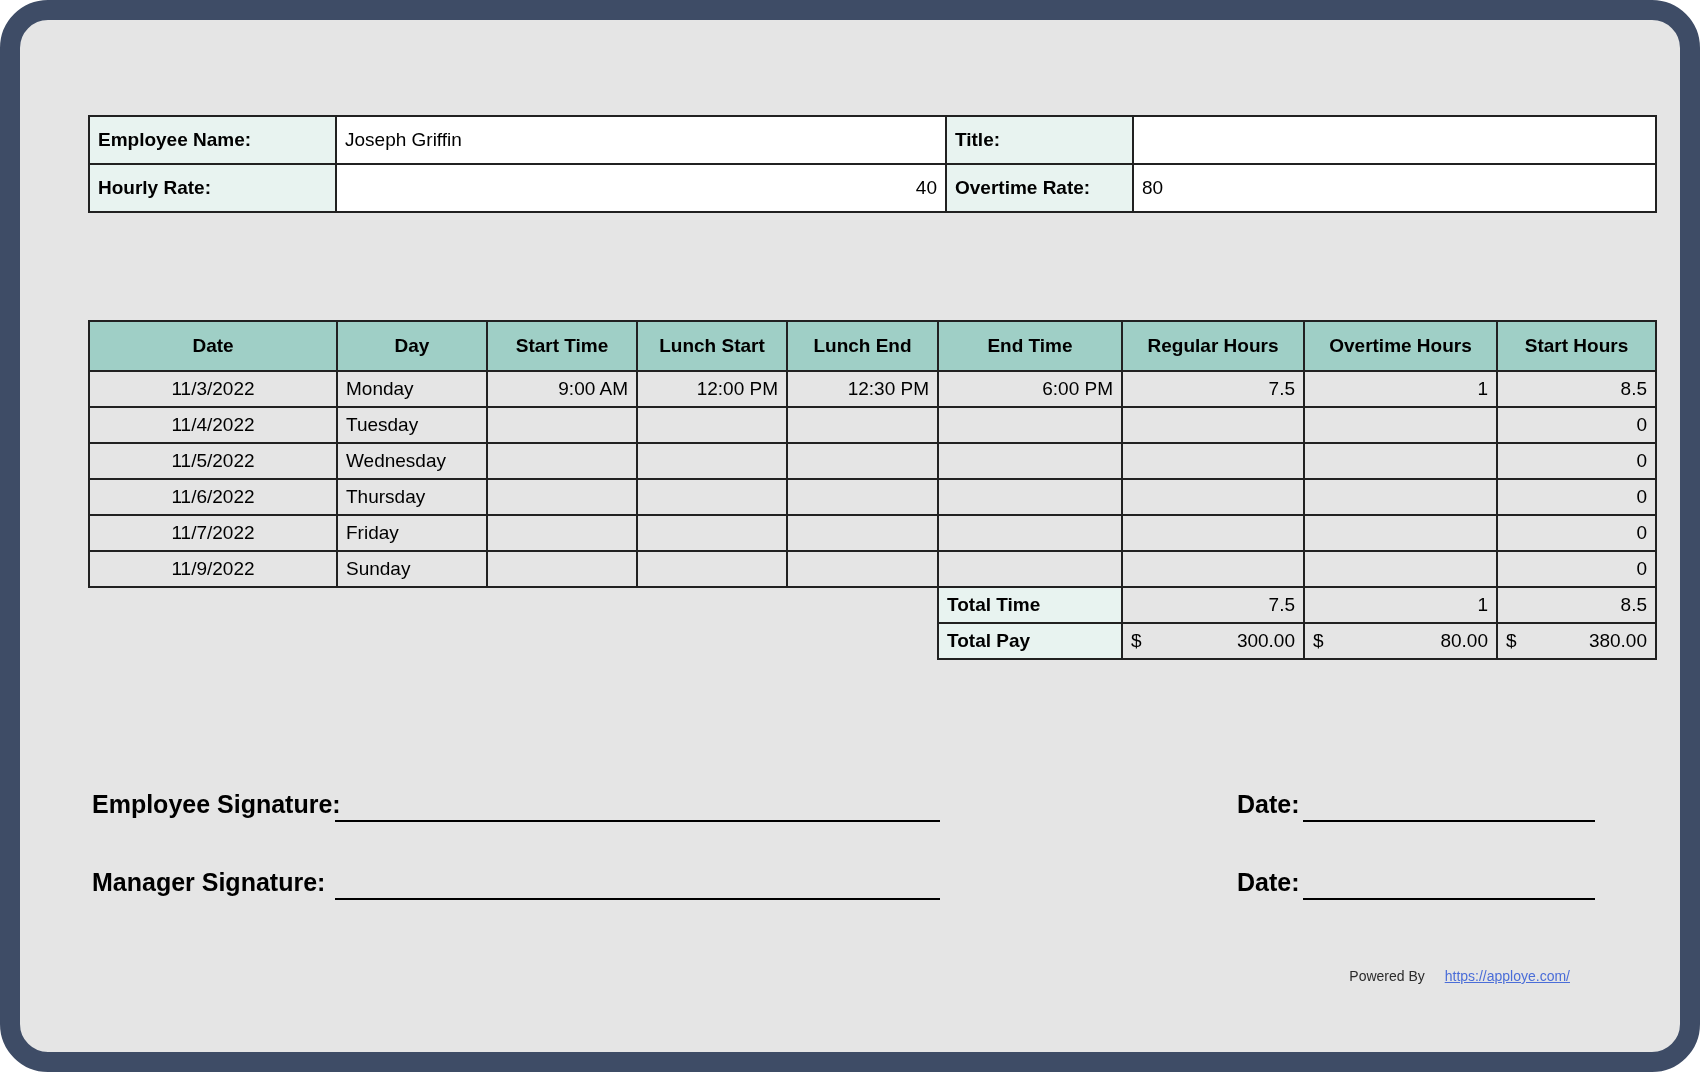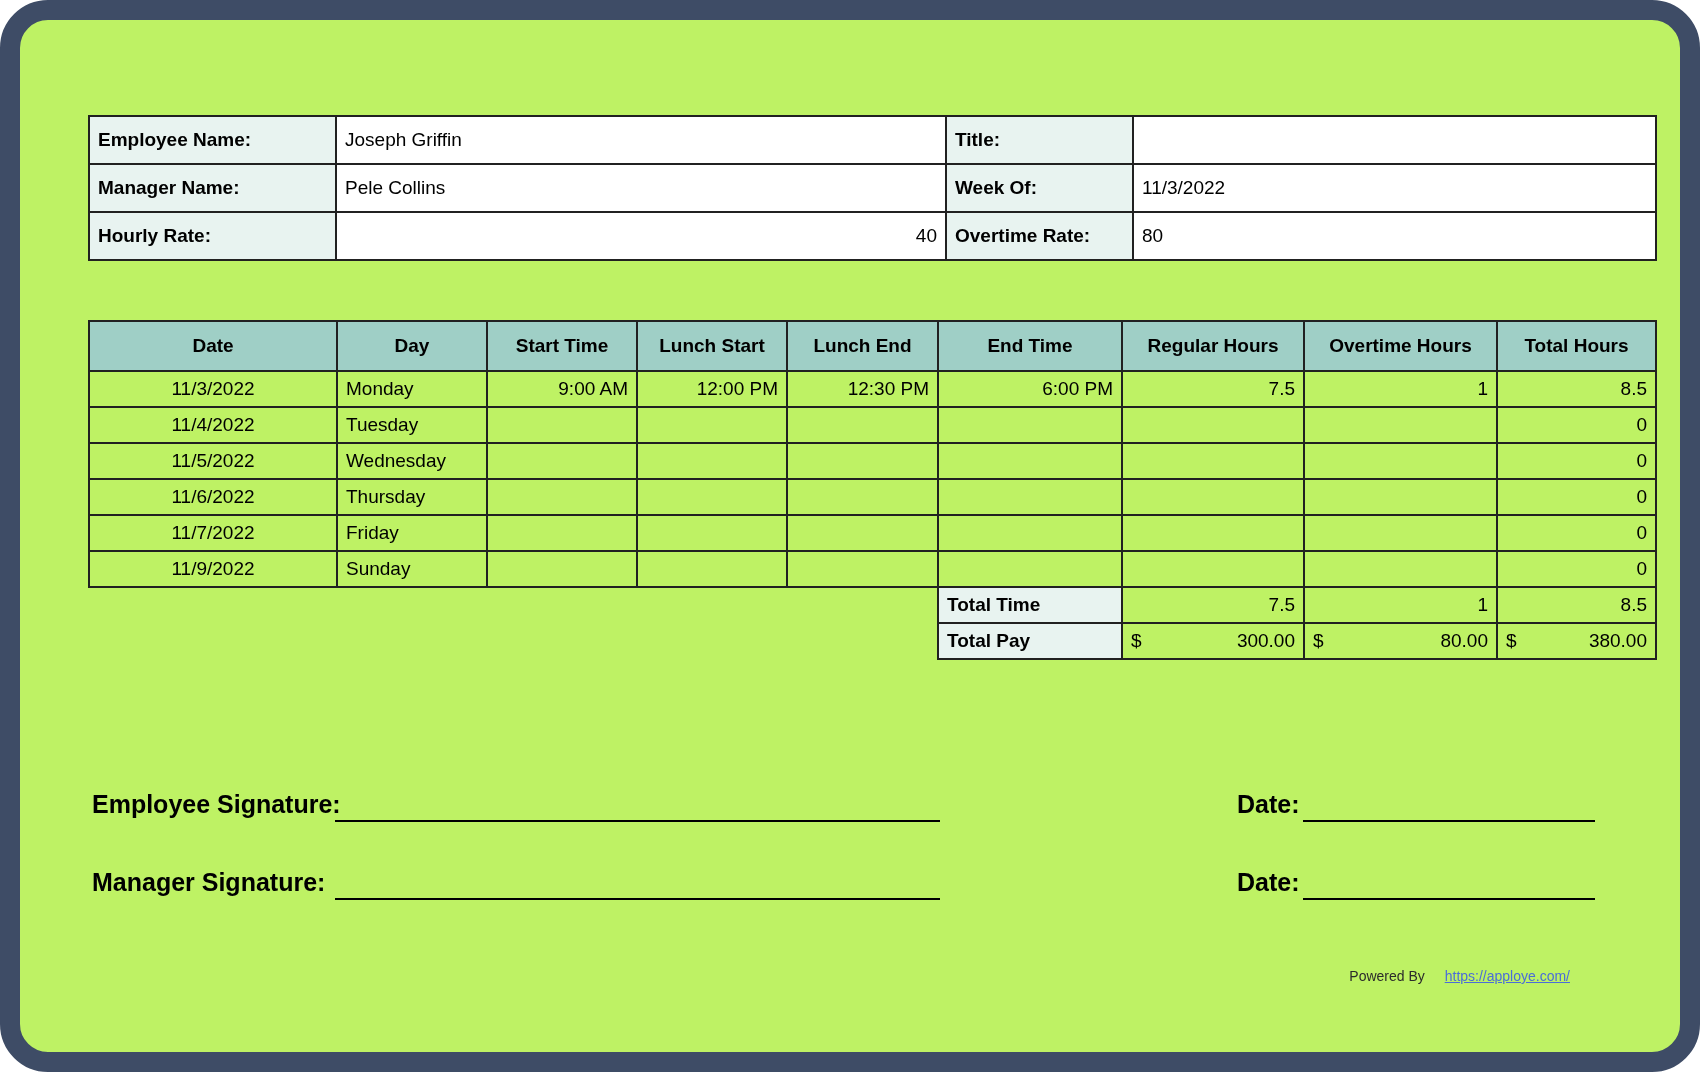--- a/index.html
+++ b/index.html
@@ -1,19 +1,19 @@
 <!DOCTYPE html>
 <html><head>
 <meta charset="utf-8">
 <style>
   * { box-sizing: border-box; margin: 0; padding: 0; }
   html, body { width: 1700px; height: 1072px; background: #ffffff; font-family: "Liberation Sans", "DejaVu Sans", sans-serif; }
   .card {
     position: relative; width: 1700px; height: 1072px;
-    border: 20px solid #3e4c66; border-radius: 48px; background: #bef264; overflow: hidden;
+    border: 20px solid #3e4c66; border-radius: 48px; background: #e5e5e5; overflow: hidden;
   }
   table { border-collapse: collapse; table-layout: fixed; }
   td { border: 2px solid #212121; font-size: 19px; color: #000; overflow: hidden; white-space: nowrap; }
 
   
   .info-table { position: absolute; left: 68px; top: 95px; width: 1567px; }
   .info-table td { height: 48px; padding: 0 8px; }
   .cell-label { background: #e8f3f0; font-weight: bold; text-align: left; }
   .cell-value { background: #ffffff; text-align: left; }
   .align-right { text-align: right; }
@@ -48,26 +48,20 @@
         <col style="width:610px">
         <col style="width:187px">
         <col style="width:523px">
       </colgroup>
     <tbody>
         <tr>
       <td class="cell-label">Employee Name:</td>
       <td class="cell-value">Joseph Griffin</td>
       <td class="cell-label">Title:</td>
       <td class="cell-value"></td>
-    </tr>
-    <tr>
-      <td class="cell-label">Manager Name:</td>
-      <td class="cell-value">Pele Collins</td>
-      <td class="cell-label">Week Of:</td>
-      <td class="cell-value">11/3/2022</td>
     </tr>
     <tr>
       <td class="cell-label">Hourly Rate:</td>
       <td class="cell-value align-right">40</td>
       <td class="cell-label">Overtime Rate:</td>
       <td class="cell-value">80</td>
     </tr>
   </tbody>
     </table>
 
@@ -86,21 +80,21 @@
     <tbody>
         <tr>
       <td class="th">Date</td>
       <td class="th">Day</td>
       <td class="th">Start Time</td>
       <td class="th">Lunch Start</td>
       <td class="th">Lunch End</td>
       <td class="th">End Time</td>
       <td class="th">Regular Hours</td>
       <td class="th">Overtime Hours</td>
-      <td class="th">Total Hours</td>
+      <td class="th">Start Hours</td>
     </tr>
     <tr>
       <td class="c-date">11/3/2022</td>
       <td class="c-day">Monday</td>
       <td class="c-time">9:00 AM</td>
       <td class="c-time">12:00 PM</td>
       <td class="c-time">12:30 PM</td>
       <td class="c-time">6:00 PM</td>
       <td class="c-num">7.5</td>
       <td class="c-num">1</td>

